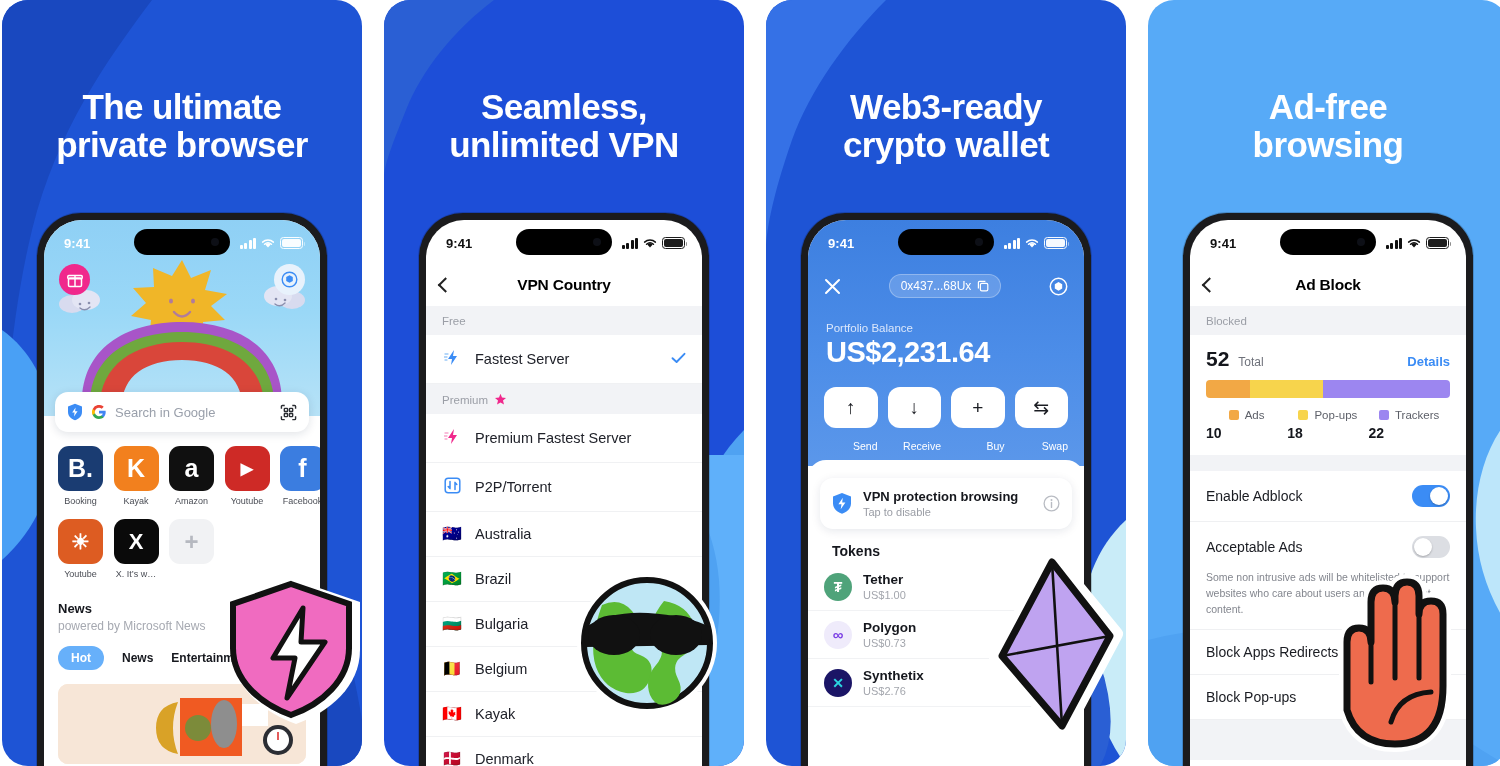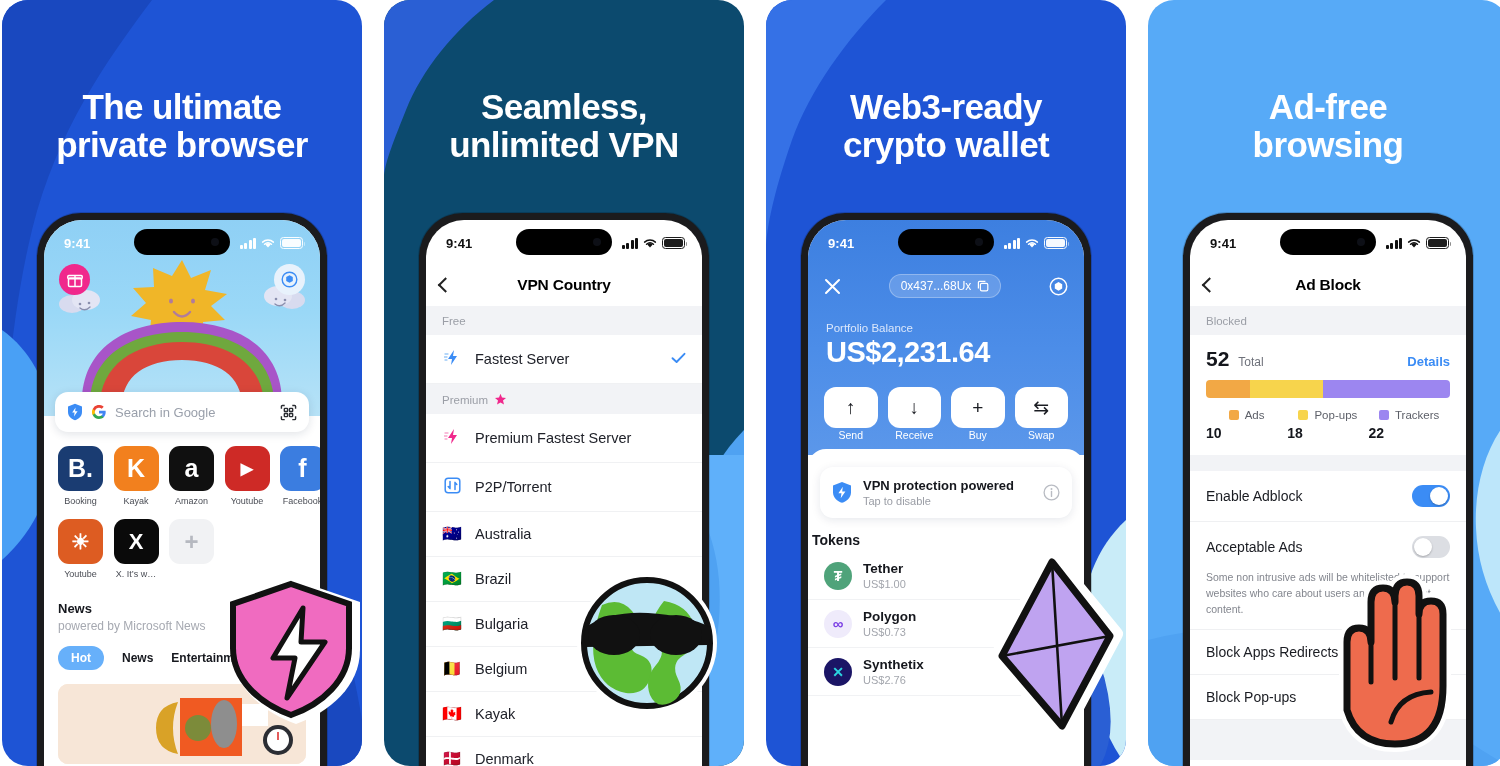--- a/index.html
+++ b/index.html
@@ -148,27 +148,27 @@
   .addrpill {
     background: rgba(255,255,255,.18); border:1px solid rgba(255,255,255,.28);
     border-radius: 14px; padding: 4px 11px; font-size: 12px; color:#fff;
     display:flex; align-items:center; gap:6px;
   }
   .pb-label { color:#dbe7fb; font-size:11.5px; padding: 14px 18px 0; }
   .pb-amount { color:#fff; font-size:29px; font-weight:600; padding: 2px 18px 0; letter-spacing:-.5px; }
   .actions { display:flex; gap:10px; padding: 18px 16px 0; }
   .act { flex:1; text-align:center; }
   .act .btn { height:41px; background:#fff; border-radius:12px; display:flex; align-items:center; justify-content:center; font-size:19px; color:#1a1c22;}
-  .act .lb { color:#fff; font-size:10.5px; margin-top:1px; }
+  .act .lb { color:#fff; font-size:10.5px; margin-top:12px;text-align:right; }
   .vpncard {
     margin: 16px 12px 0; background:#fff; border-radius:13px;
     padding: 11px 12px; display:flex; align-items:center; gap:11px;
     box-shadow: 0 2px 10px rgba(10,30,70,.10);
   }
-  .tokens-hdr { font-size:14px; font-weight:700; color:#15171d; padding: 14px 4px 4px;}
+  .tokens-hdr { font-size:14px; font-weight:700; color:#15171d; padding: 14px 24px 4px;}
   .trow { display:flex; align-items:center; gap:11px; padding: 9px 16px; border-bottom:1px solid #f1f2f4;}
   .trow .tname { font-size:13.5px; font-weight:700; color:#15171d;}
   .trow .tprice { font-size:11px; color:#a3a6ad; margin-top:2px;}
   .trow .tamt { margin-left:auto; font-size:13.5px; color:#15171d;}
   .coin { width:28px; height:28px; border-radius:50%; display:flex; align-items:center; justify-content:center; color:#fff; font-size:14px; font-weight:700;}
 
   
   .statcard { padding: 12px 16px 14px; }
   .statline { display:flex; align-items:baseline; }
   .statline .num { font-size:21px; font-weight:700; color:#15171d; }
@@ -384,21 +384,21 @@
       </div>
     </div>
 
     <svg class="sticker" style="left:227px;top:570px" width="140" height="160" viewBox="0 0 140 160">
       <path d="M62 8 L126 30 V78 c0 36-30 62-64 74 C28 140-2 114-2 78 V30 Z" fill="#fff" transform="translate(5,2)"></path>
       <path d="M62 14 L120 34 V78 c0 32-27 56-58 67 C31 134 4 110 4 78 V34 Z" fill="#F06BC0" stroke="#111" stroke-width="6"></path>
       <path d="M74 38 L44 88 H66 L58 128 L96 72 H72 Z" fill="#fff" stroke="#111" stroke-width="5" stroke-linejoin="round"></path>
     </svg>
   </section>
 
-  <section class="panel" style="background:#0c4a6e">
+  <section class="panel" style="background:#1d4ed8">
     <svg class="bgshape" width="360" height="766" viewBox="0 0 360 766" style="left:0;top:0">
       <path d="M0 0 H110 C70 30 38 70 22 110 C10 140 2 160 0 175 Z" fill="#2A5FD4"></path>
       <path d="M360 430 C330 460 312 500 308 548 C304 608 320 672 360 720 Z" fill="#4FA2F2"></path>
       <path d="M250 455 C300 470 330 520 335 580 C340 650 318 712 280 766 H360 V455 Z" fill="#5FB0FA"></path>
     </svg>
 
     <h2 class="headline">Seamless,
 unlimited VPN</h2>
 
     <div class="phone">
@@ -597,21 +597,21 @@
           </div>
         </div>
 
         <div style="background:#fff;border-radius:18px 18px 0 0;margin-top:-6px;position:relative;z-index:3;padding-top:2px">
           <div class="vpncard">
             <svg width="20" height="23" viewBox="0 0 20 23">
               <path d="M10 1 L19 4.4 V11.2 c0 5.4-4.2 9.2-9 10.5C5.2 20.4 1 16.6 1 11.2 V4.4 Z" fill="#3B8CF5"></path>
               <path d="M10.8 5.8 L6.4 12.3 H9.5 L8.7 17.3 L13.4 10.6 H10.2 Z" fill="#fff"></path>
             </svg>
             <span>
-              <div style="font-size:13px;font-weight:700;color:#15171d">VPN protection powered</div>
+              <div style="font-size:13px;font-weight:700;color:#15171d">VPN protection browsing</div>
               <div style="font-size:11px;color:#9a9da5;margin-top:2px">Tap to disable</div>
             </span>
             <svg style="margin-left:auto" width="17" height="17" viewBox="0 0 17 17">
                 <circle cx="8.5" cy="8.5" r="7.4" fill="none" stroke="#b9bcc3" stroke-width="1.3"></circle>
                 <path d="M8.5 7.4v5" stroke="#b9bcc3" stroke-width="1.4" stroke-linecap="round"></path>
                 <circle cx="8.5" cy="5" r="1" fill="#b9bcc3"></circle>
               </svg>
           </div>
 
           <div class="tokens-hdr">Tokens</div>

